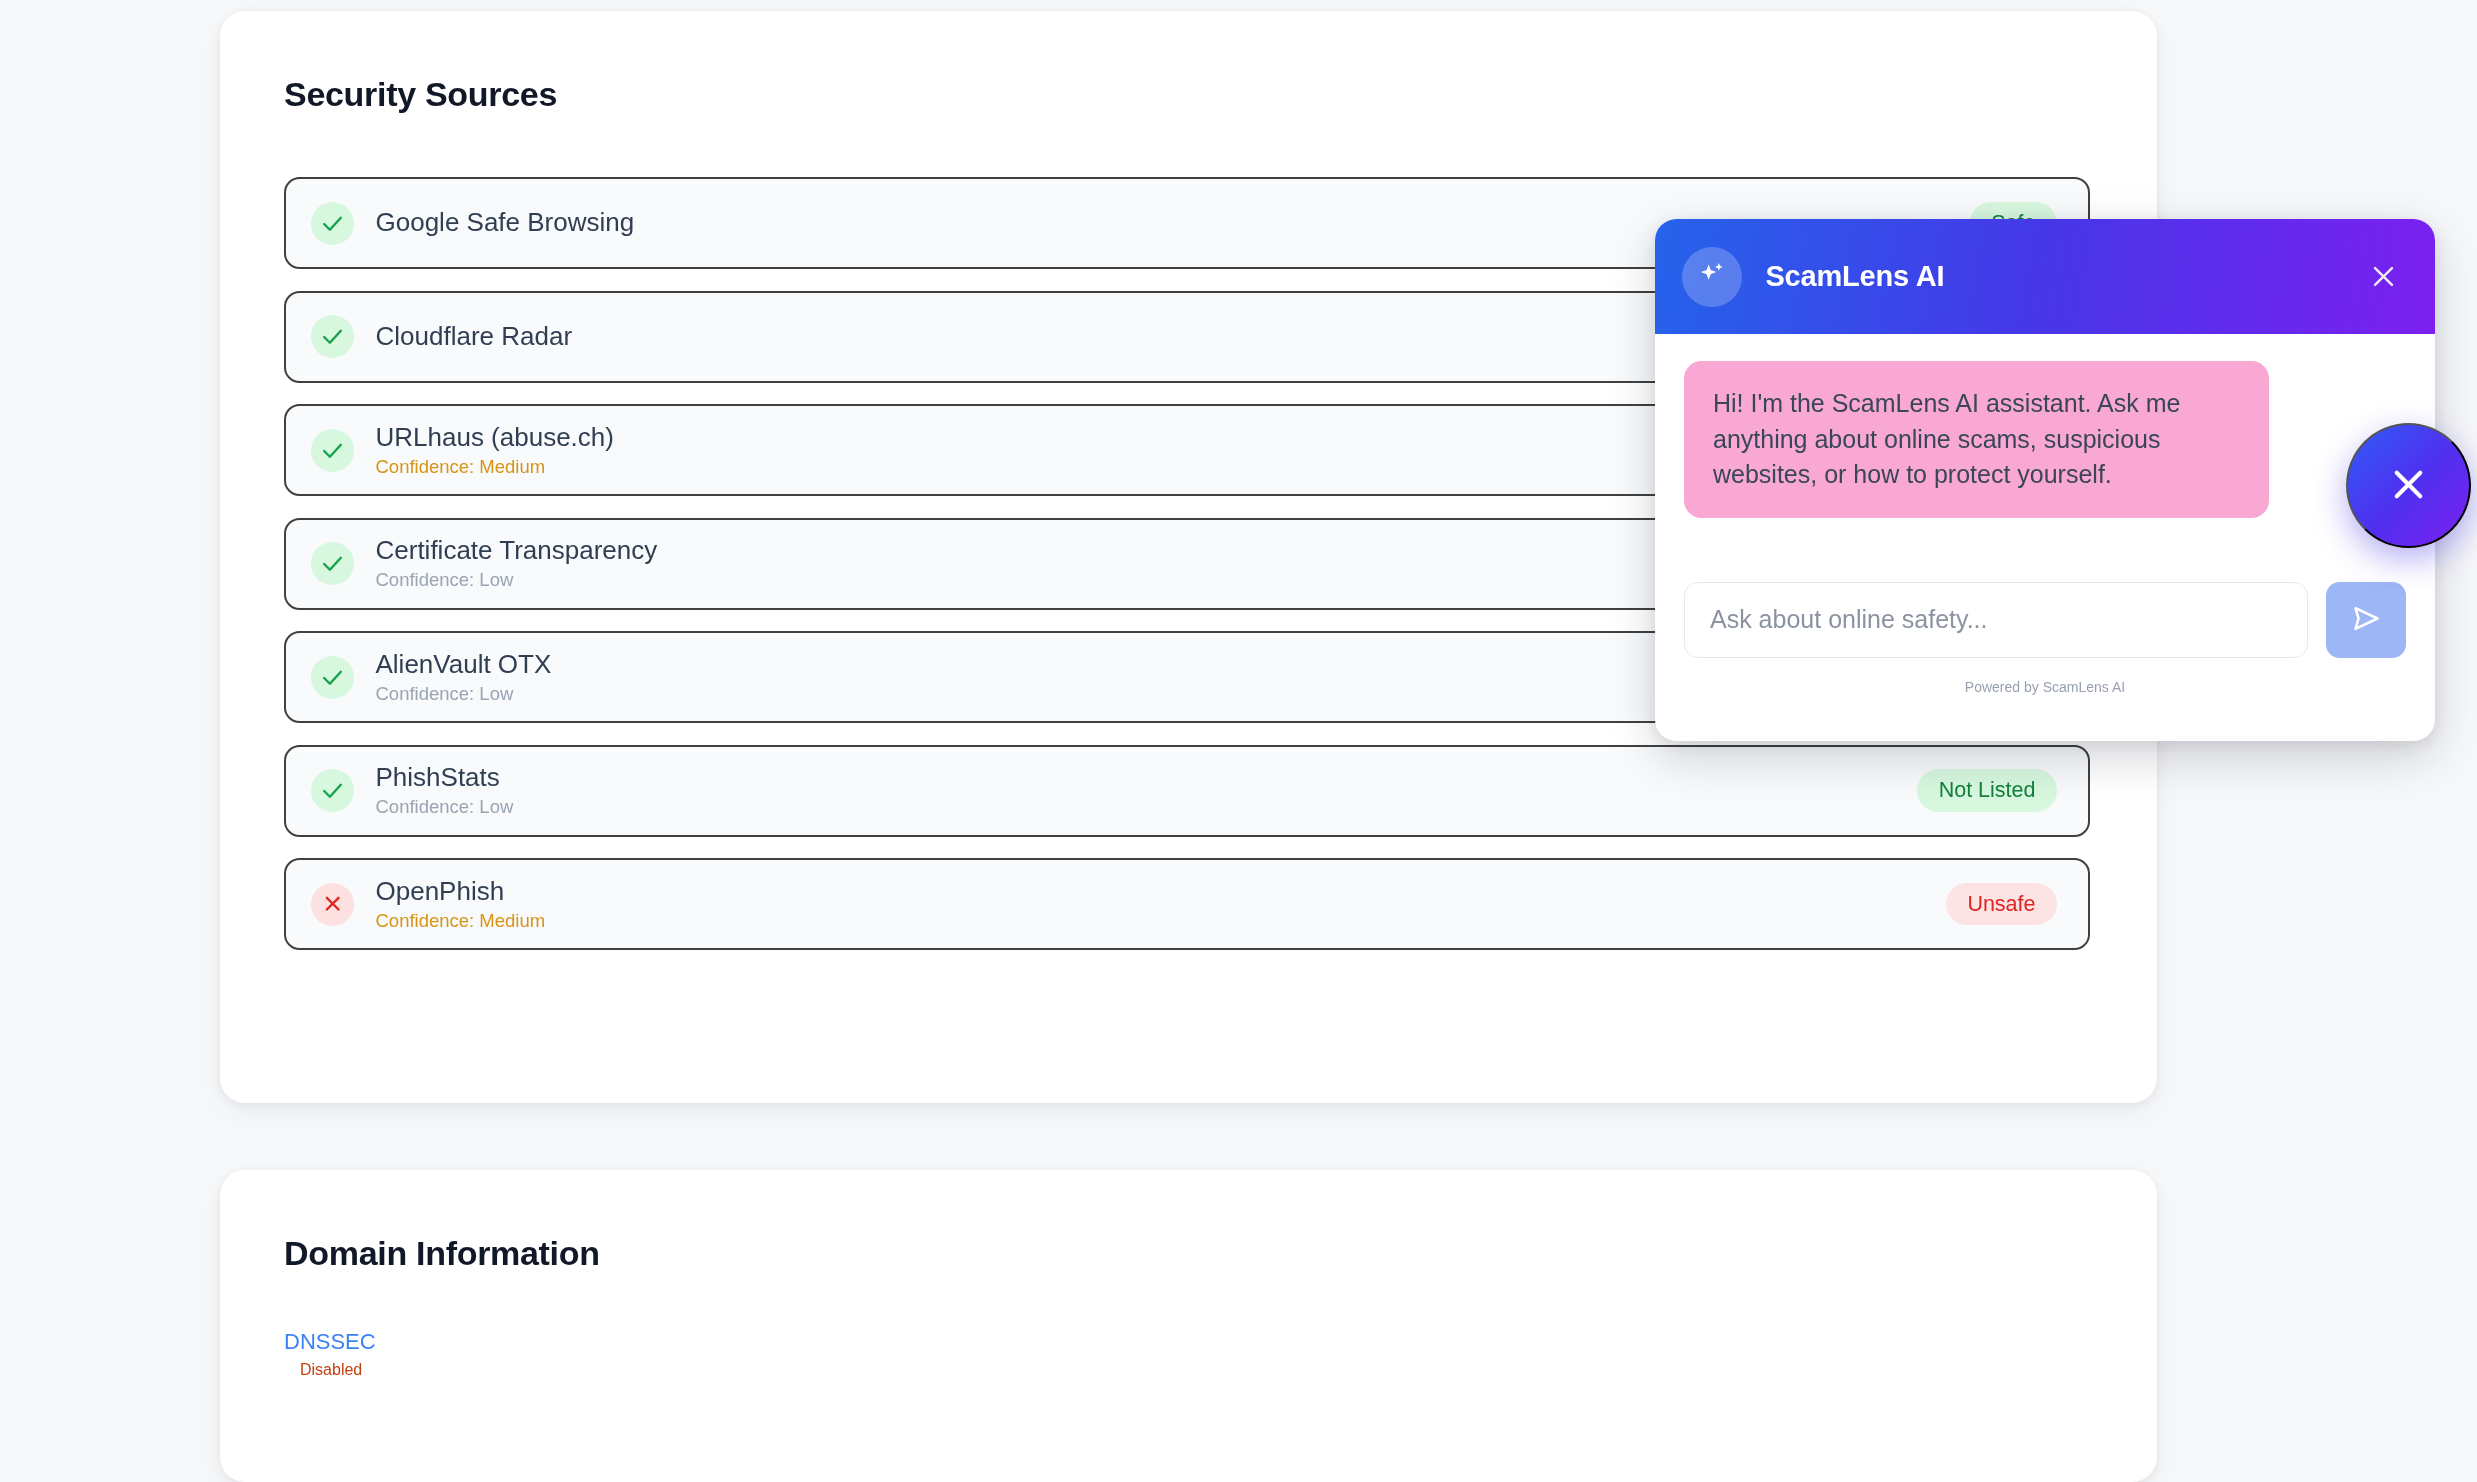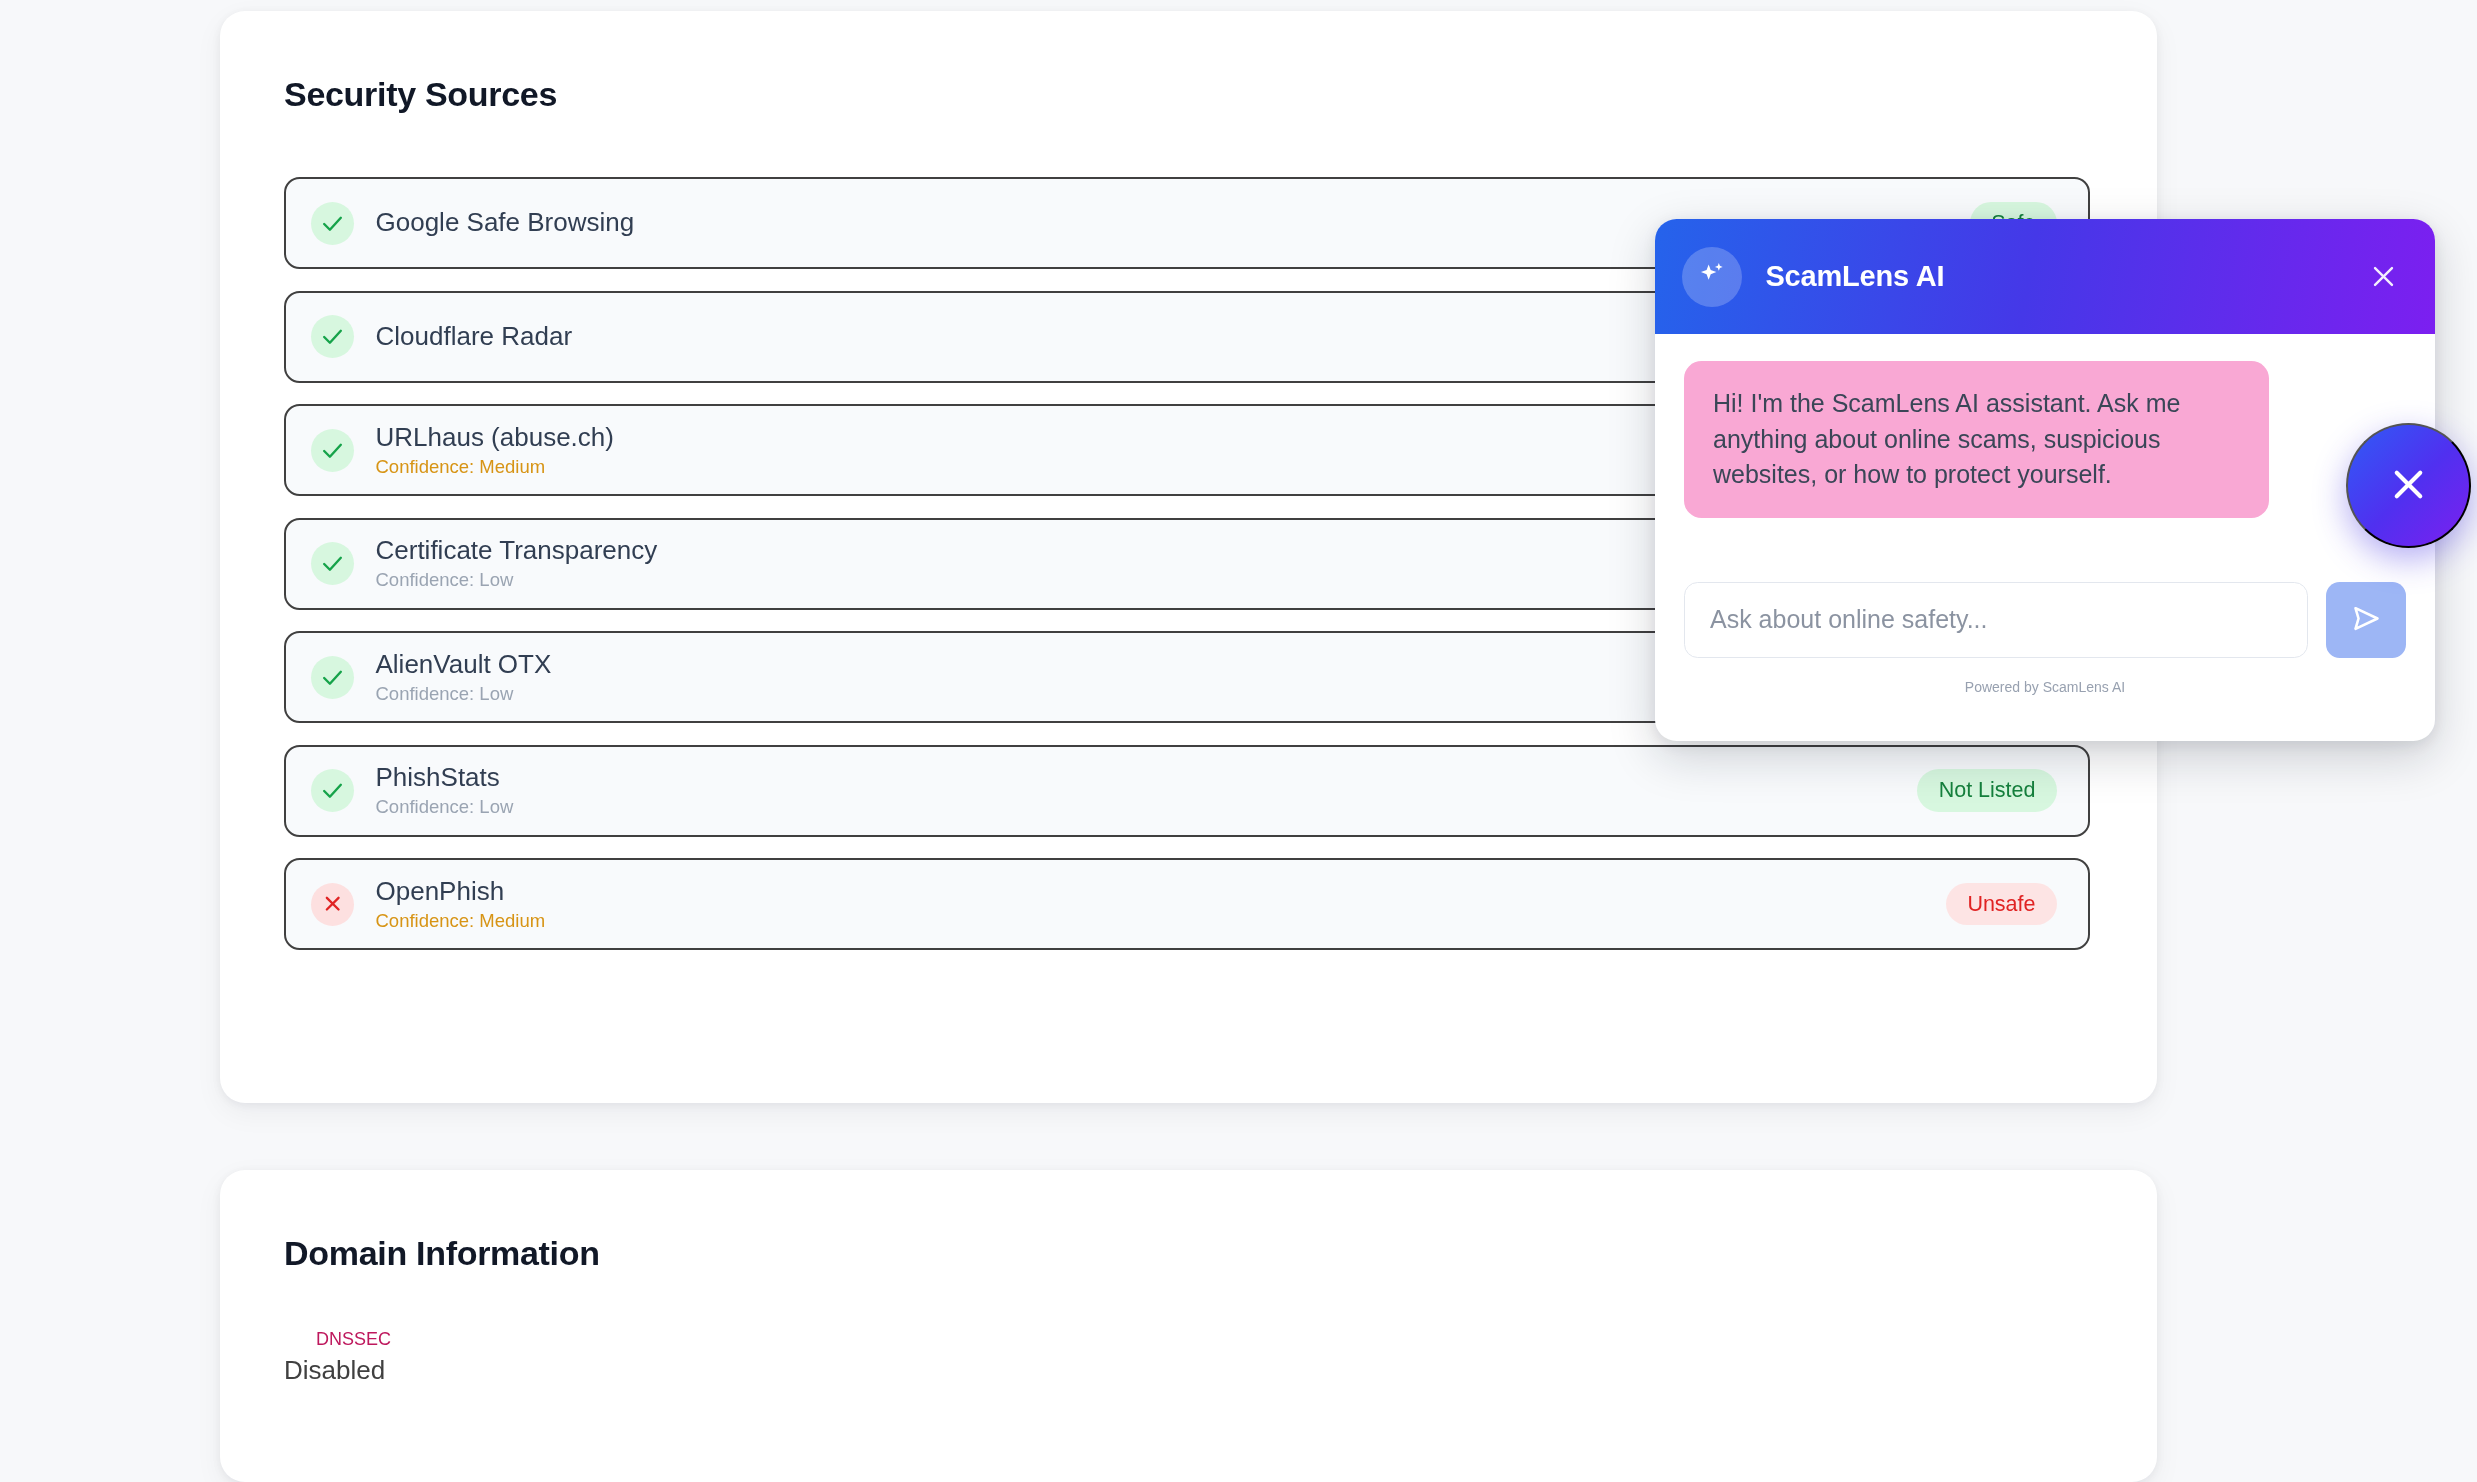--- a/index.html
+++ b/index.html
@@ -125,29 +125,29 @@
   .badge.not-listed { background: #d7f7df; color: #15803d; }
   .badge.unsafe     { background: #fde4e4; color: #e02424; }
 
   
   .kv {
     position: absolute;
     left: 64px;
     top: 156px;
   }
   .kv .k {
-    font-size: 18px;
-    color: #be185d;
+    font-size: 22px;
+    color: #3b82f6;
     line-height: 1.45;
-    margin-left: 32px;
   }
   .kv .v {
-    font-size: 26px;
-    color: #404040;
+    font-size: 16px;
+    color: #c2410c;
     line-height: 1.45;
+    margin-left: 16px;
   }
 
   
   #chat-widget {
     position: absolute;
     left: 1655px;
     top: 219px;
     width: 780px;
     height: 522px;
     background: #ffffff;

